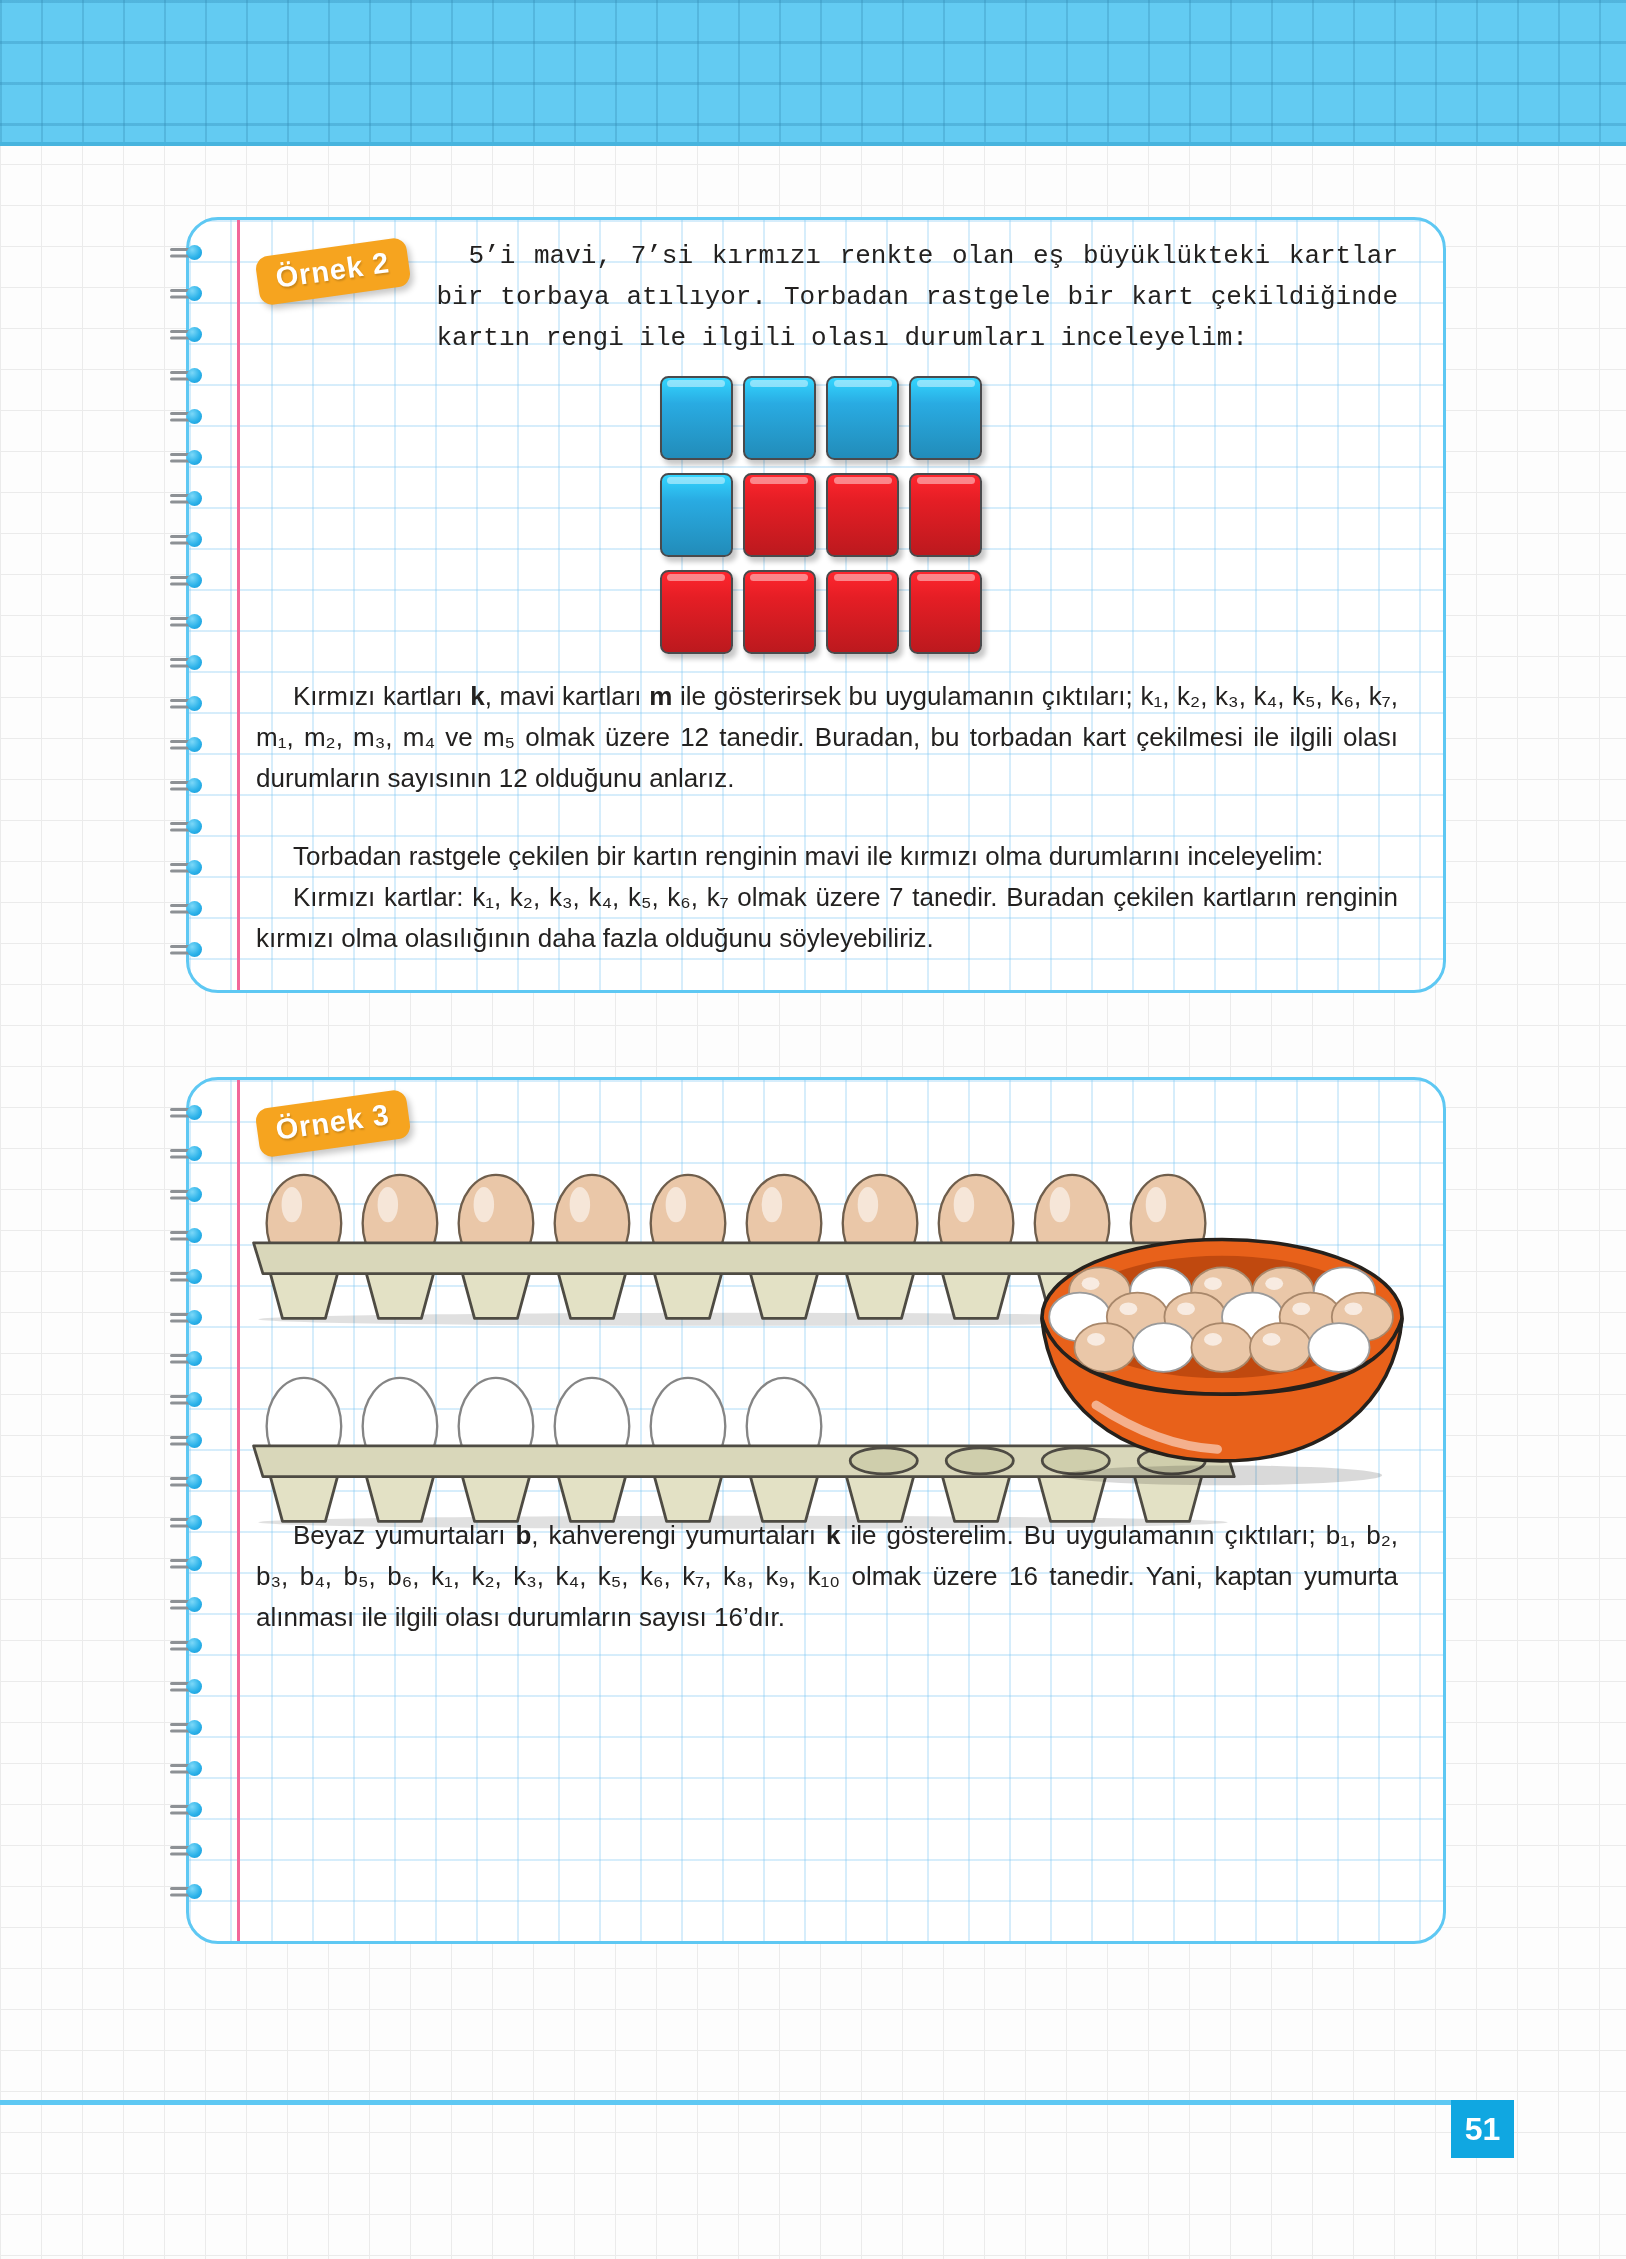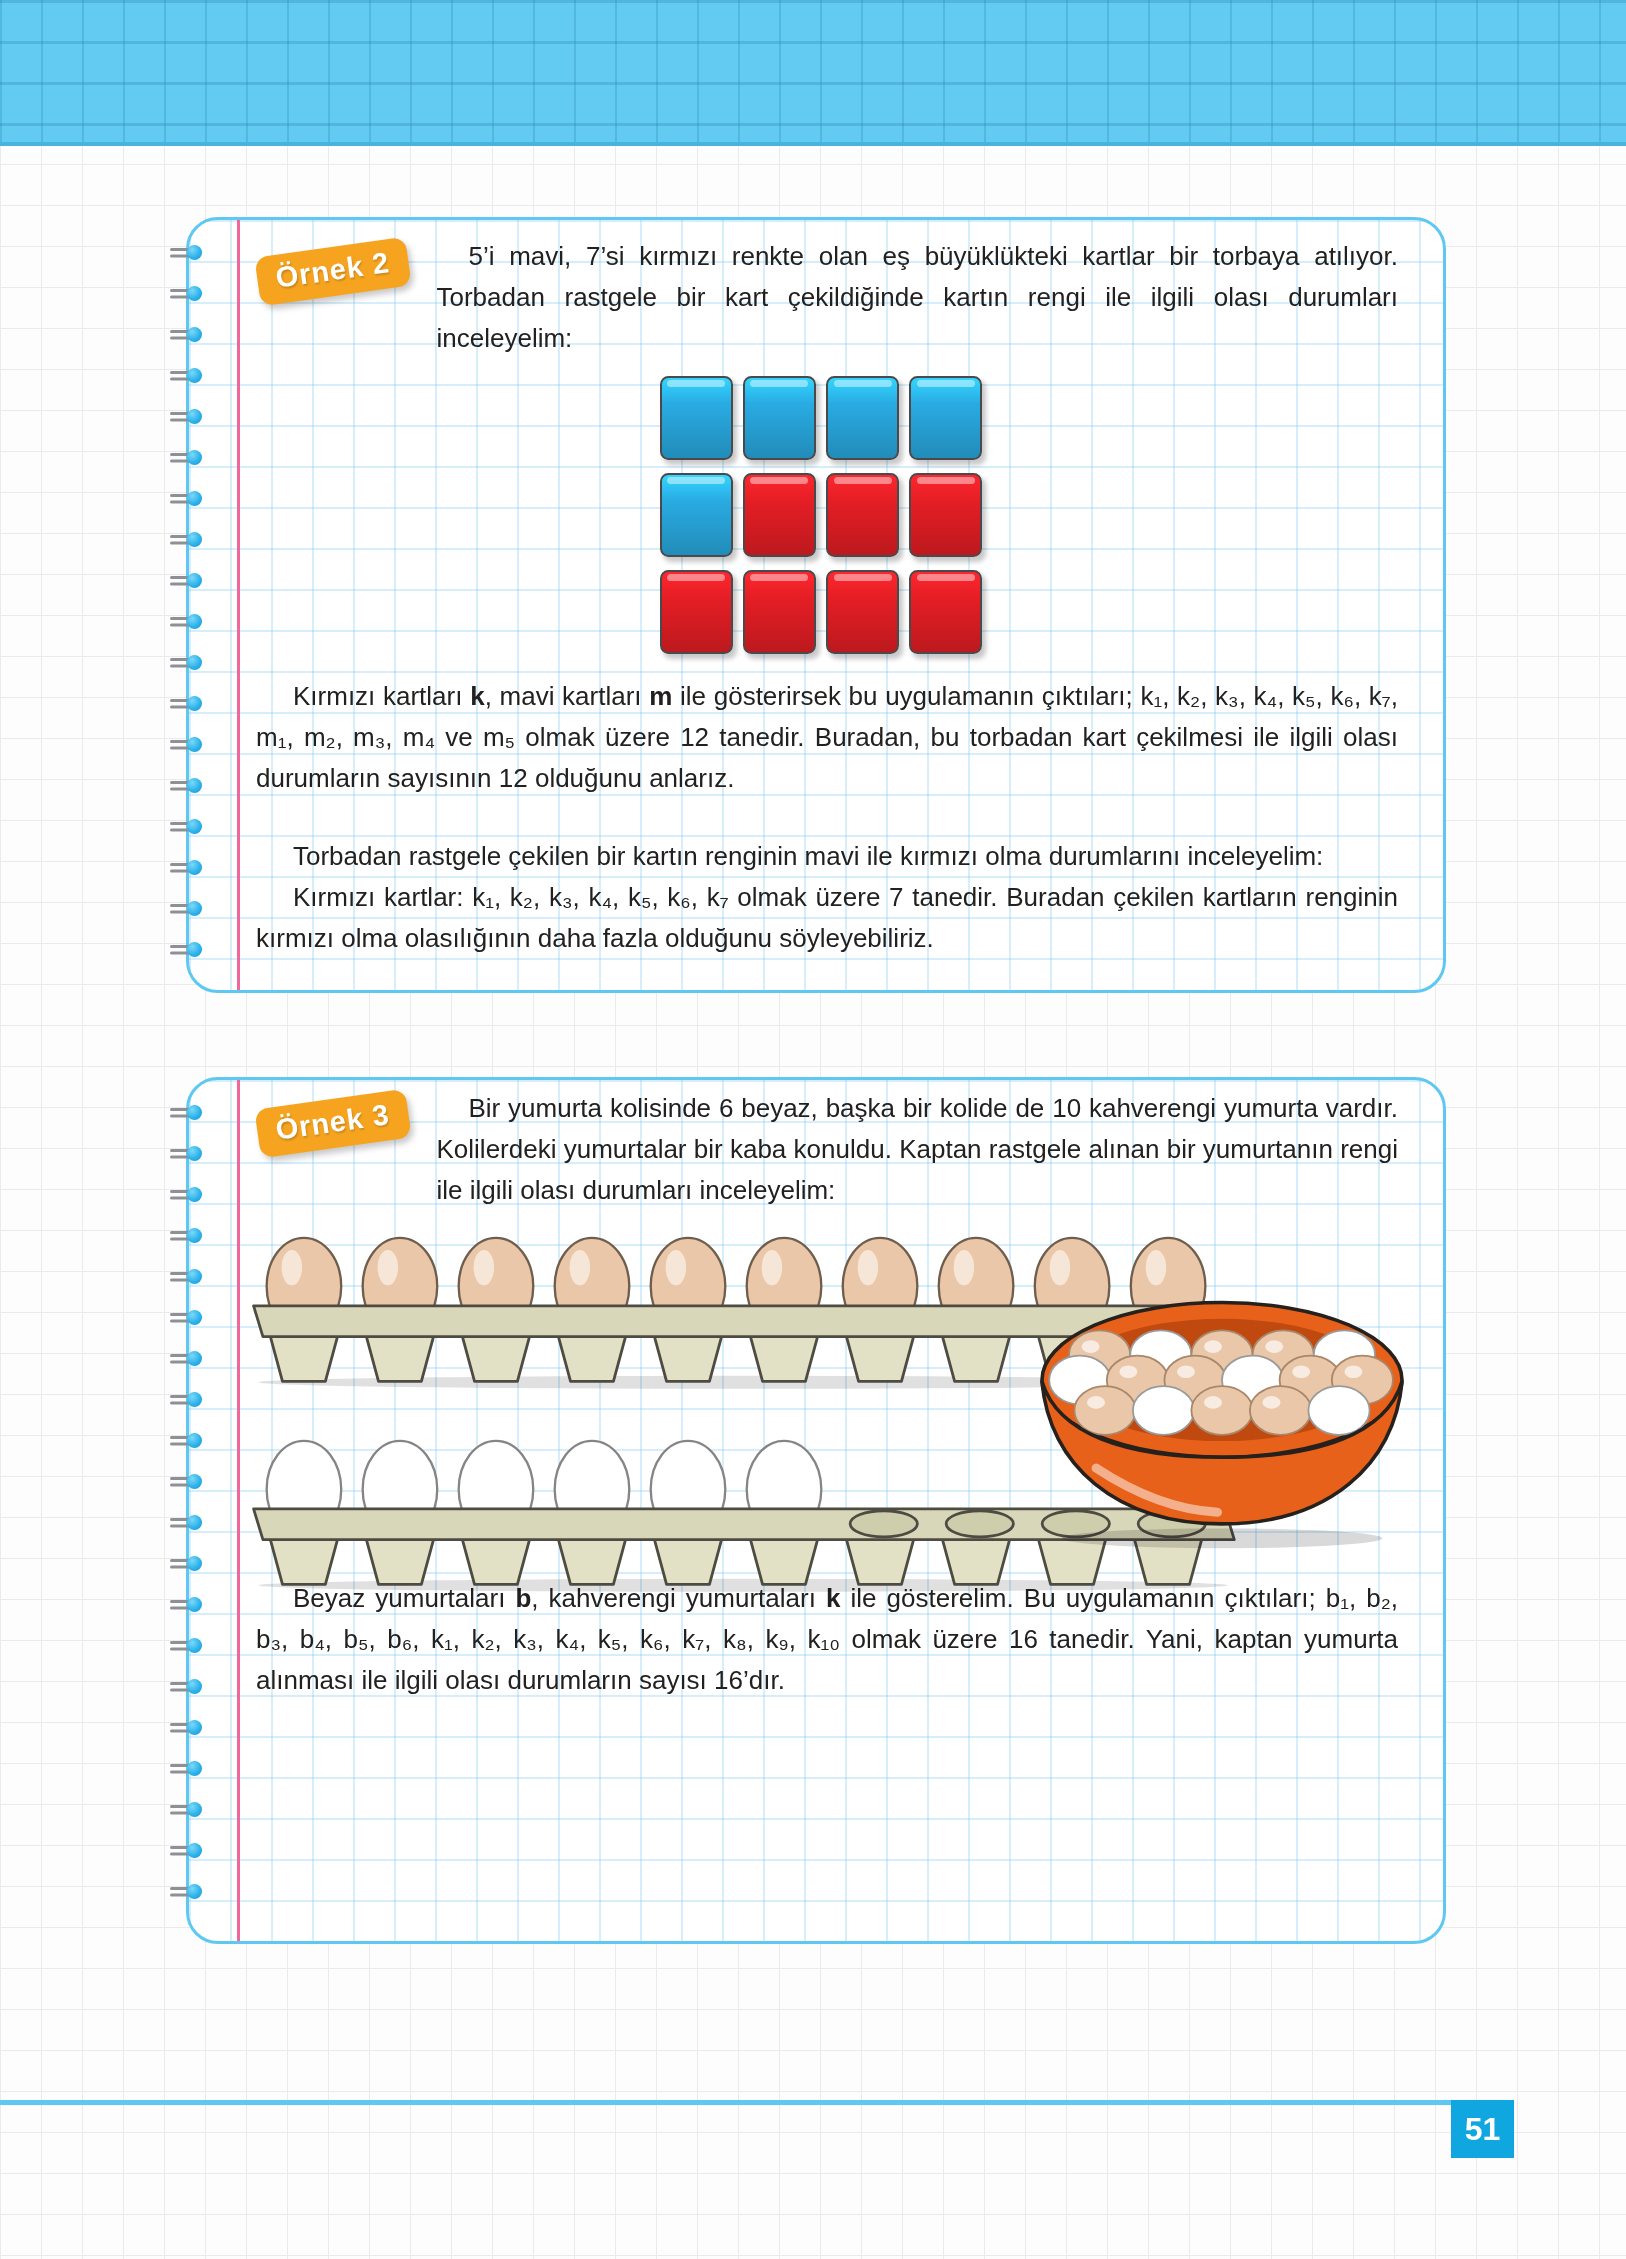--- a/index.html
+++ b/index.html
@@ -58,21 +58,21 @@
   .example-header { display:flex; align-items:flex-start; margin-bottom:7.5px; }
   .badge {
     flex:0 0 auto; margin:11.2px 28px 0 13px; padding:8.4px 18.6px;
     transform:rotate(-8deg);
     color:#fff; font-weight:bold; font-size:29px; letter-spacing:0.9px; line-height:1.1;
     border-radius:13px; text-indent:0;
     box-shadow:2.8px 4.7px 6.5px rgba(0,0,0,.22);
     text-shadow:0.9px 1.9px 1.9px rgba(0,0,0,.18);
     white-space:nowrap;
   }
-  .intro { flex:1; text-indent:32px; }
+  .intro { flex:1; text-indent:32px;font-family:Liberation Mono, monospace; }
 
   .para { text-indent:37px;margin-left:12px; }
   .blank { height:37px; }
 
   .cards-grid {
     width:fit-content; margin:17px auto 22.4px;
     display:grid; grid-template-columns:repeat(4,73px); gap:13px 10.3px;
   }
   .card {
     width:73px; height:84px; border-radius:8.4px; border:2.8px solid #4a4a4c; position:relative;
@@ -171,21 +171,20 @@
         <div class="pin" style="top: 574px;"></div>
         <div class="pin" style="top: 615px;"></div>
         <div class="pin" style="top: 656px;"></div>
         <div class="pin" style="top: 697px;"></div>
         <div class="pin" style="top: 738px;"></div>
         <div class="pin" style="top: 779px;"></div>
       </div>
     <div class="content">
       <div class="example-header">
         <div class="badge" style="background: rgb(246, 164, 31);">Örnek 3</div>
-        <p class="intro">Bir yumurta kolisinde 6 beyaz, başka bir kolide de 10 kahverengi yumurta vardır. Kolilerdeki yumurtalar bir kaba konuldu. Kaptan rastgele alınan bir yumurtanın rengi ile ilgili olası durumları inceleyelim:</p>
       </div>
       <div class="illus">
         <div class="carton c1"><svg width="990" height="170" viewBox="0 0 1062 182" xmlns="http://www.w3.org/2000/svg">
               <ellipse cx="531" cy="175" rx="520" ry="7" fill="rgba(0,0,0,0.12)"></ellipse>
               <polygon points="24,126 96,126 83,174 37,174" fill="#e3e1c5" stroke="#4e4b43" stroke-width="3" stroke-linejoin="round"></polygon>
               <polygon points="127,126 199,126 186,174 140,174" fill="#e3e1c5" stroke="#4e4b43" stroke-width="3" stroke-linejoin="round"></polygon>
               <polygon points="230,126 302,126 289,174 243,174" fill="#e3e1c5" stroke="#4e4b43" stroke-width="3" stroke-linejoin="round"></polygon>
               <polygon points="333,126 405,126 392,174 346,174" fill="#e3e1c5" stroke="#4e4b43" stroke-width="3" stroke-linejoin="round"></polygon>
               <polygon points="436,126 508,126 495,174 449,174" fill="#e3e1c5" stroke="#4e4b43" stroke-width="3" stroke-linejoin="round"></polygon>
               <polygon points="539,126 611,126 598,174 552,174" fill="#e3e1c5" stroke="#4e4b43" stroke-width="3" stroke-linejoin="round"></polygon>

